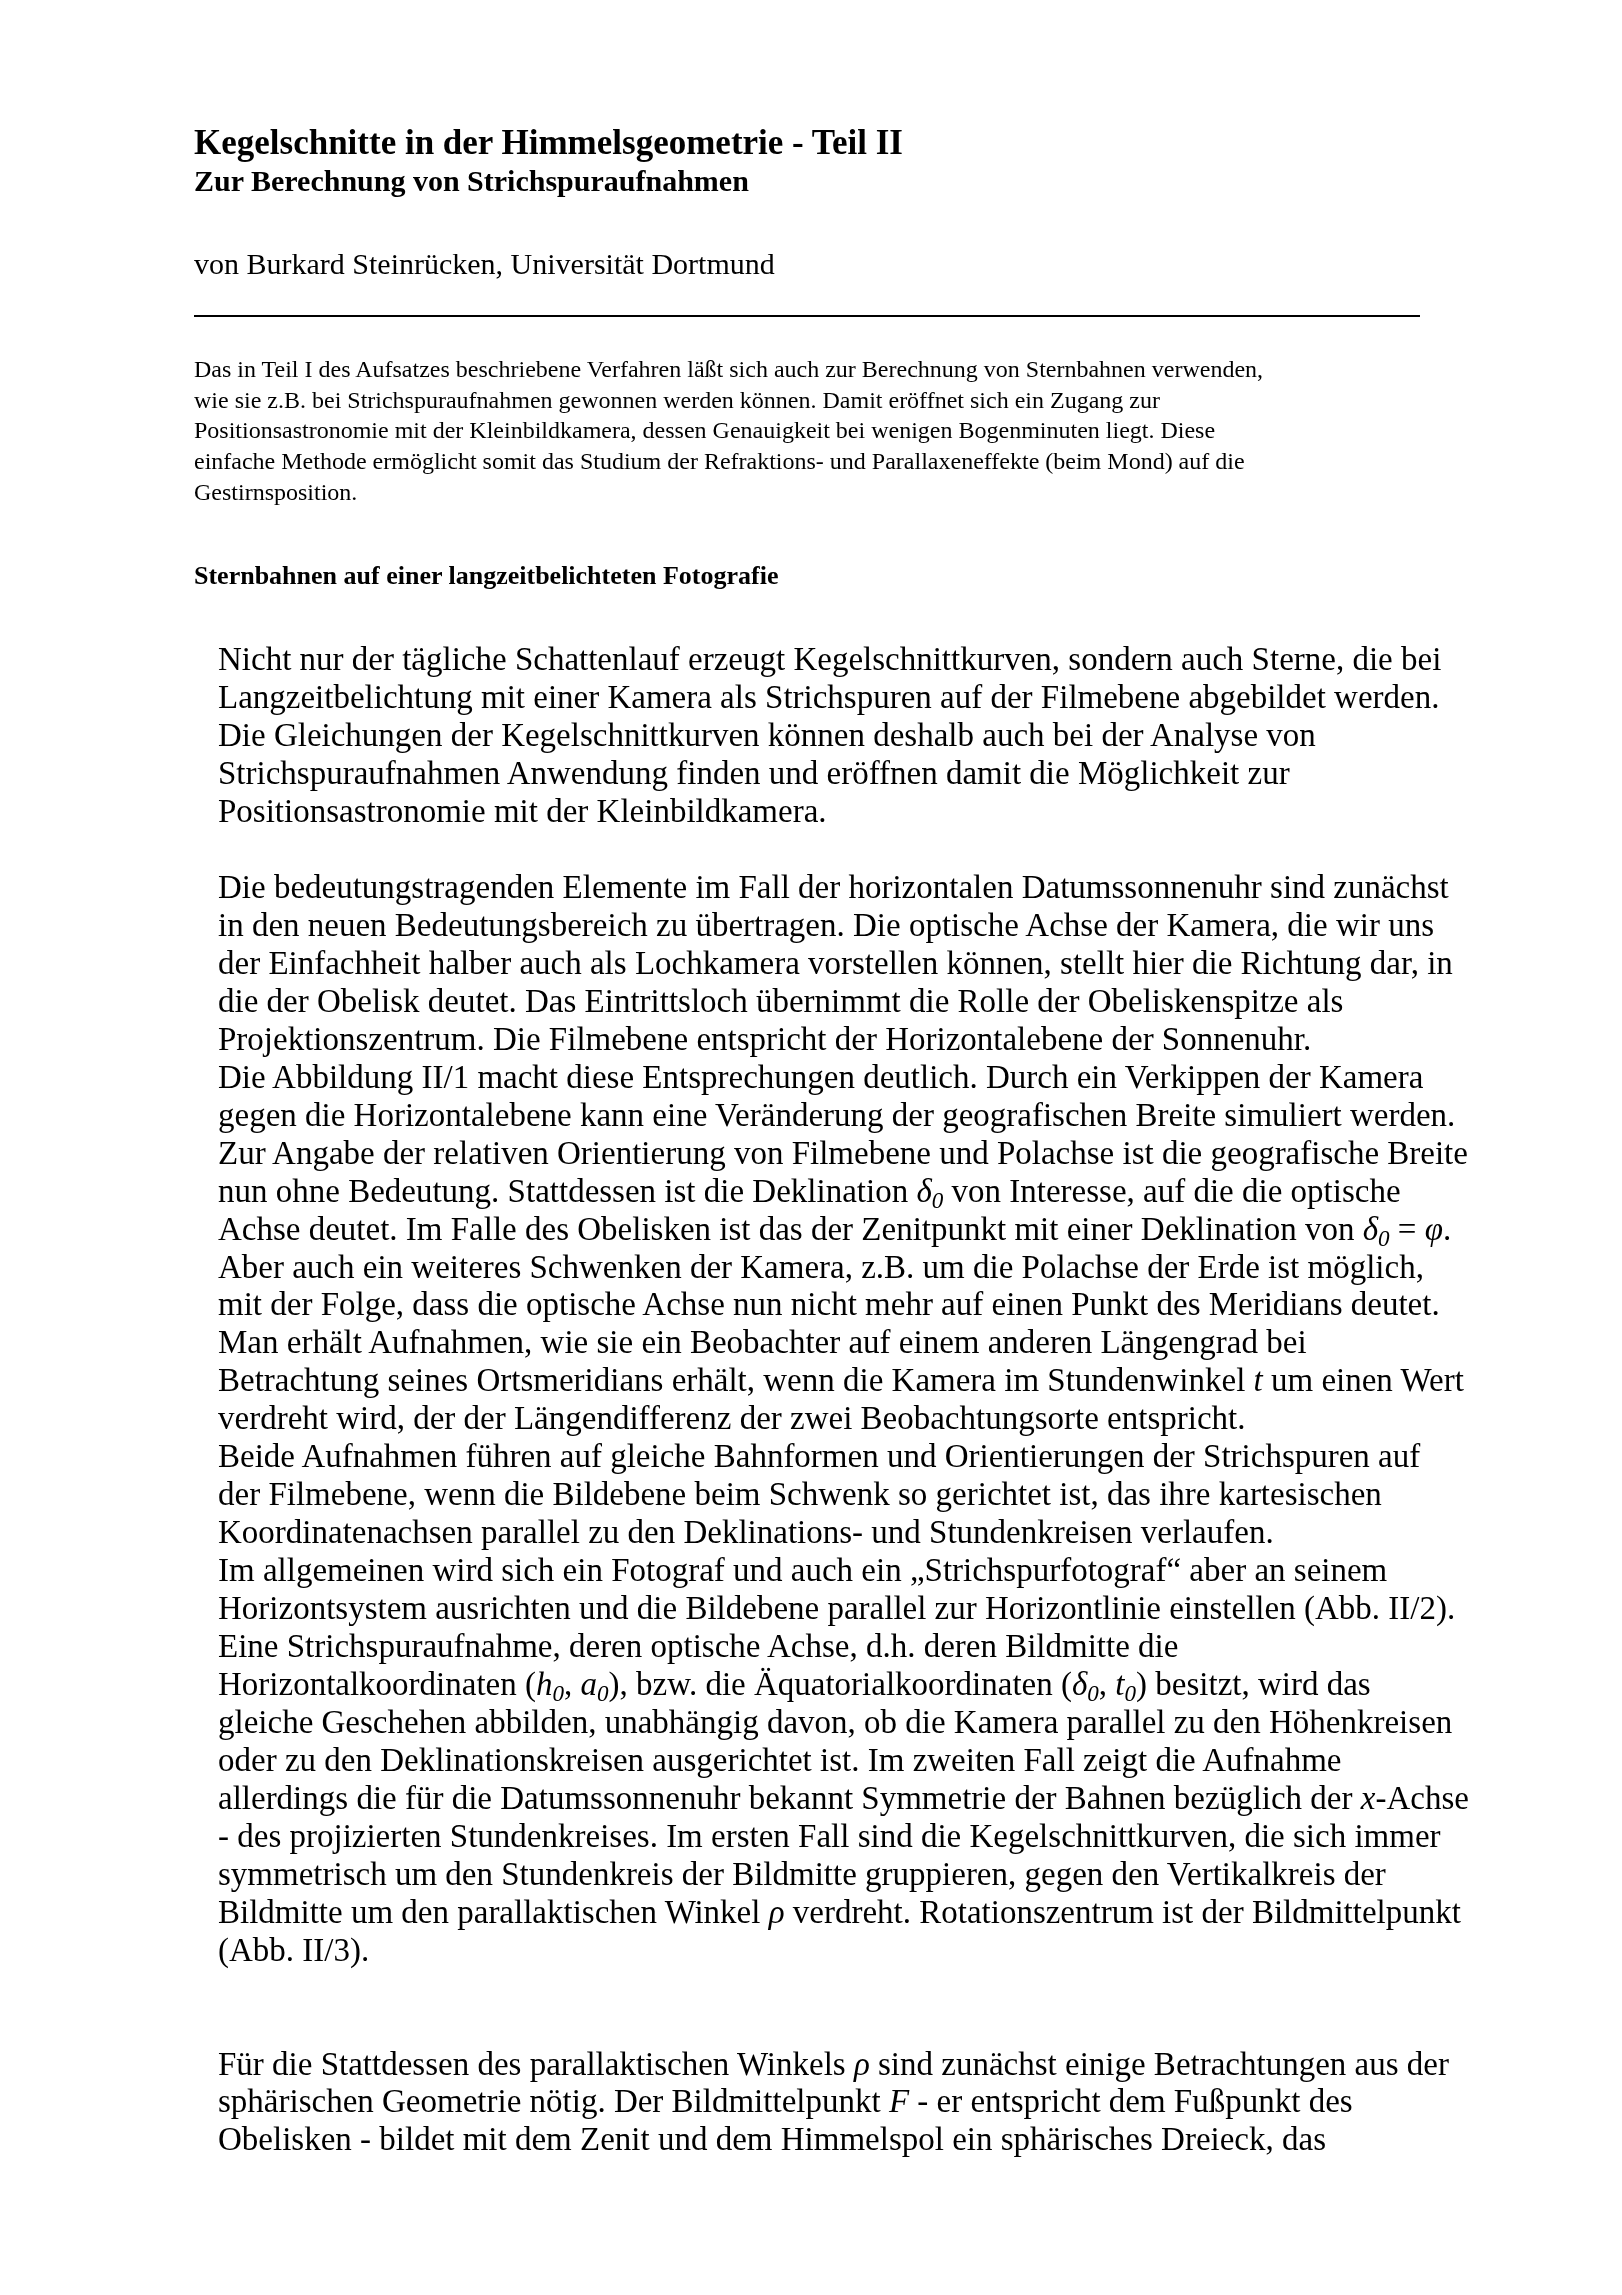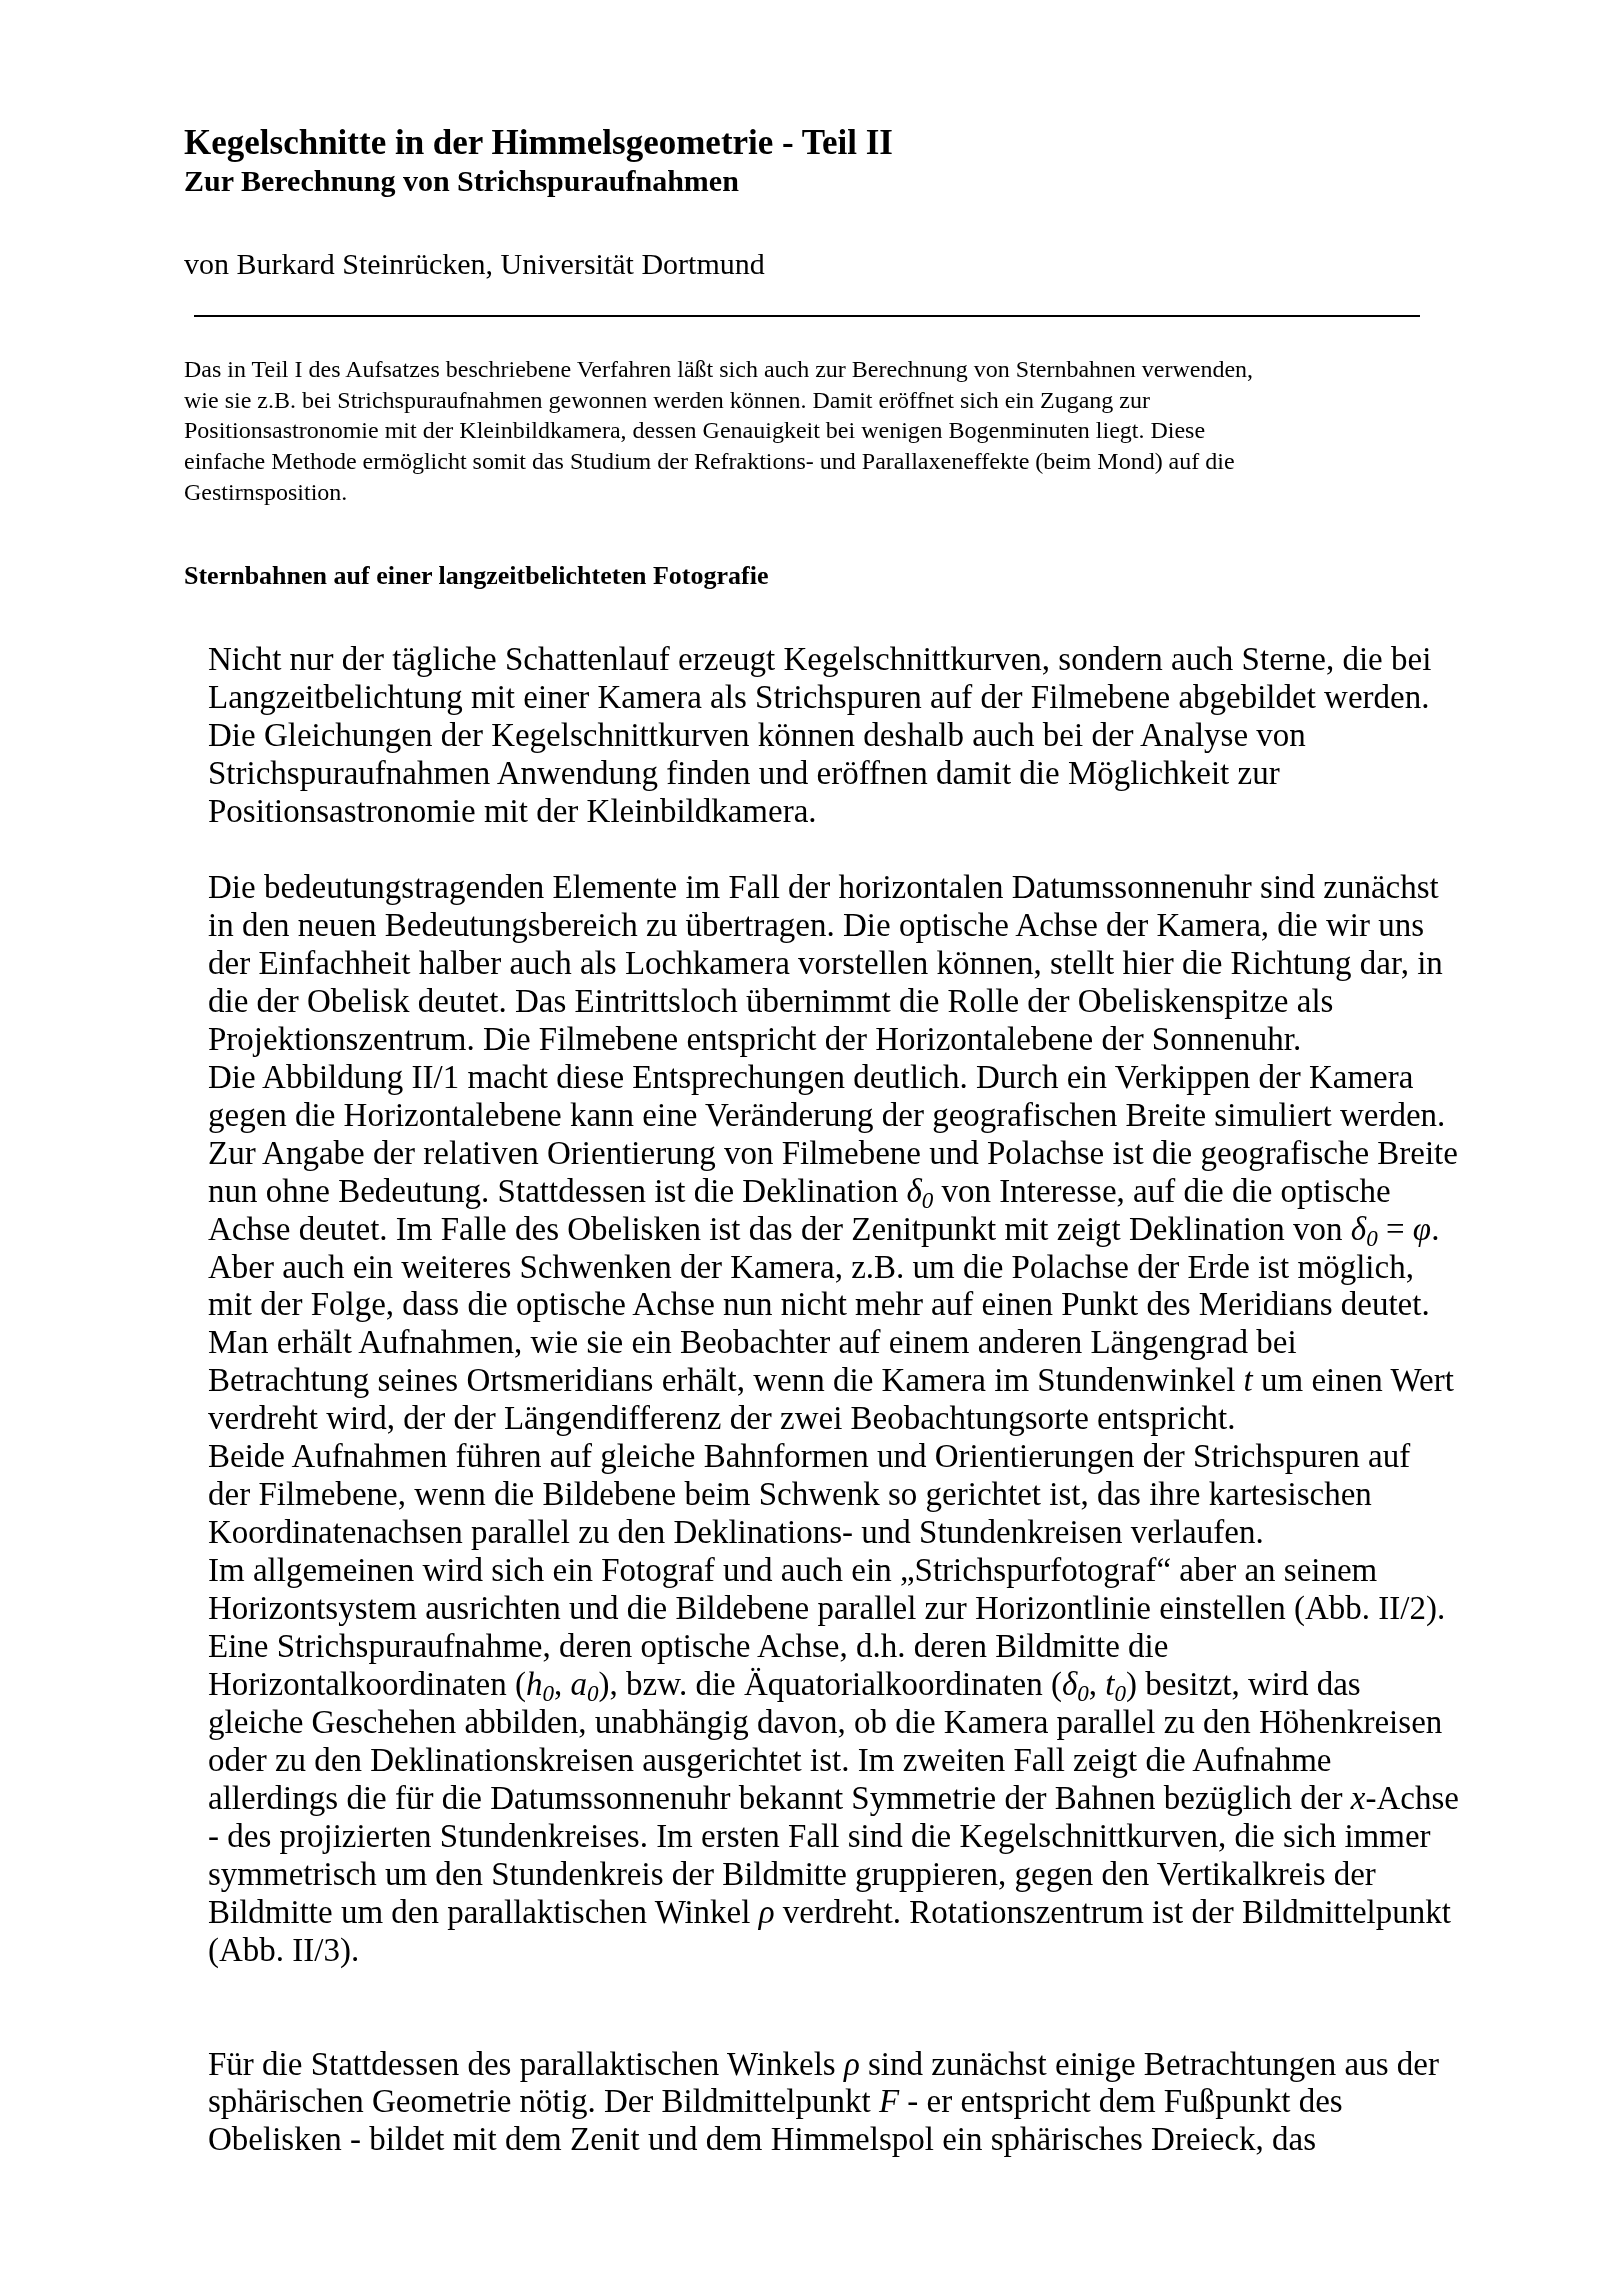--- a/index.html
+++ b/index.html
@@ -1,18 +1,18 @@
 <!DOCTYPE html>
 <html style="font-size:10.5px"><head>
 <meta charset="utf-8">
 <style>
   html, body { margin: 0; padding: 0; background: #ffffff; }
   body { width: 1622px; height: 2295px; position: relative; overflow: hidden;
          font-family: "Liberation Serif", "DejaVu Serif", serif; color: #000000; }
-  .line { position: absolute; left: 184px; white-space: pre; }
+  .line { position: absolute; left: 194px; white-space: pre; }
   .title { font-size: 35px; font-weight: bold; }
   .subtitle { font-size: 30px; font-weight: bold; }
   .author { font-size: 30px; }
   .rule { position: absolute; left: 194px; top: 315px; width: 1226px; height: 0;
           border-top: 2.6px solid #000; }
   .abstract { font-size: 24px; }
   .heading { font-size: 26px; font-weight: bold; }
   .body { font-size: 33px; margin-left: 24px; }
   .it { font-style: italic; }
   .sub { font-size: 0.7em; vertical-align: -0.25em; font-style: italic; }
@@ -50,21 +50,21 @@
     <div class="line body" style="top:907px">in den neuen Bedeutungsbereich zu übertragen. Die optische Achse der Kamera, die wir uns</div>
     <div class="line body" style="top:945px">der Einfachheit halber auch als Lochkamera vorstellen können, stellt hier die Richtung dar, in</div>
     <div class="line body" style="top:983px">die der Obelisk deutet. Das Eintrittsloch übernimmt die Rolle der Obeliskenspitze als</div>
     <div class="line body" style="top:1021px">Projektionszentrum. Die Filmebene entspricht der Horizontalebene der Sonnenuhr.</div>
     <div class="line body" style="top:1059px">Die Abbildung II/1 macht diese Entsprechungen deutlich. Durch ein Verkippen der Kamera</div>
     <div class="line body" style="top:1097px">gegen die Horizontalebene kann eine Veränderung der geografischen Breite simuliert werden.</div>
     <div class="line body" style="top:1135px">Zur Angabe der relativen Orientierung von Filmebene und Polachse ist die geografische Breite</div>
 
     <div class="line body" style="top:1173px"><span>nun ohne Bedeutung. Stattdessen ist die Deklination </span><span class="it">δ</span><span class="sub">0</span><span> von Interesse, auf die die optische</span></div>
 
-    <div class="line body" style="top:1211px"><span>Achse deutet. Im Falle des Obelisken ist das der Zenitpunkt mit zeigt Deklination von </span><span class="it">δ</span><span class="sub">0</span><span> = </span><span class="it">φ</span><span>.</span></div>
+    <div class="line body" style="top:1211px"><span>Achse deutet. Im Falle des Obelisken ist das der Zenitpunkt mit einer Deklination von </span><span class="it">δ</span><span class="sub">0</span><span> = </span><span class="it">φ</span><span>.</span></div>
 
     <div class="line body" style="top:1249px">Aber auch ein weiteres Schwenken der Kamera, z.B. um die Polachse der Erde ist möglich,</div>
     <div class="line body" style="top:1286px">mit der Folge, dass die optische Achse nun nicht mehr auf einen Punkt des Meridians deutet.</div>
     <div class="line body" style="top:1324px">Man erhält Aufnahmen, wie sie ein Beobachter auf einem anderen Längengrad bei</div>
 
     <div class="line body" style="top:1362px"><span>Betrachtung seines Ortsmeridians erhält, wenn die Kamera im Stundenwinkel </span><span class="it">t</span><span> um einen Wert</span></div>
 
     <div class="line body" style="top:1400px">verdreht wird, der der Längendifferenz der zwei Beobachtungsorte entspricht.</div>
     <div class="line body" style="top:1438px">Beide Aufnahmen führen auf gleiche Bahnformen und Orientierungen der Strichspuren auf</div>
     <div class="line body" style="top:1476px">der Filmebene, wenn die Bildebene beim Schwenk so gerichtet ist, das ihre kartesischen</div>

